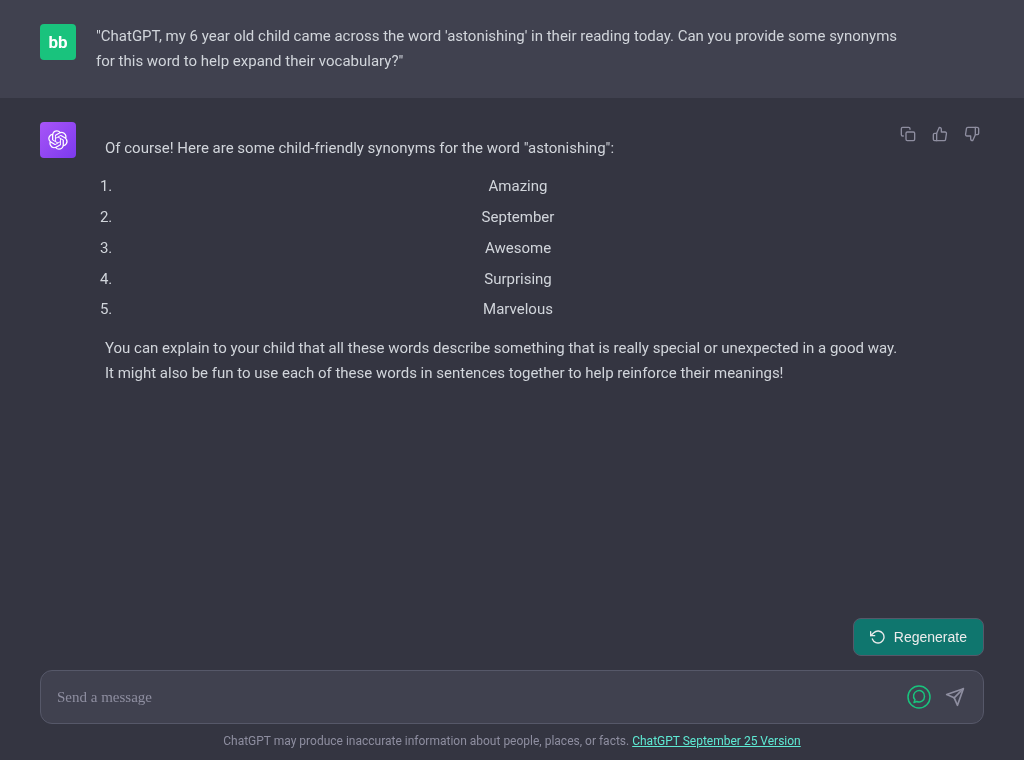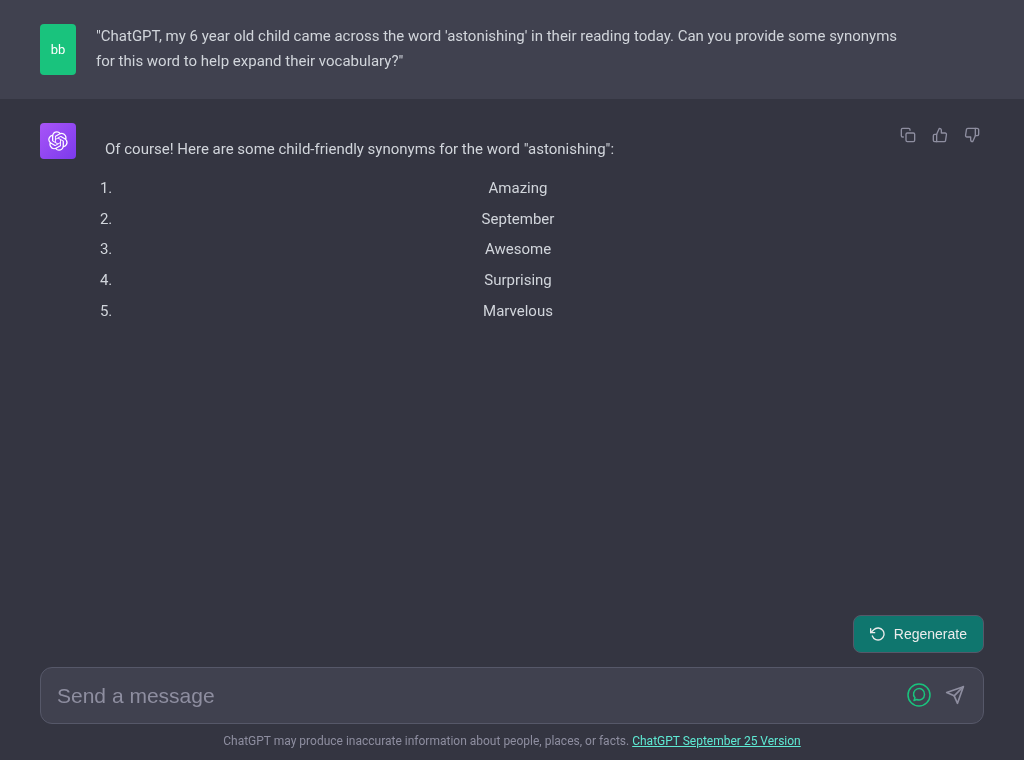--- a/index.html
+++ b/index.html
@@ -39,28 +39,28 @@
       background-color: #343541;
       padding: 24px 40px;
       display: flex;
       align-items: flex-start;
       gap: 20px;
       position: relative;
     }
 
     .avatar-user {
       width: 36px;
-      height: 51px;
+      height: 36px;
       background-color: #19c37d;
       border-radius: 4px;
       display: flex;
       align-items: center;
       justify-content: center;
-      font-size: 13px;
-      font-weight: 400;
+      font-size: 17px;
+      font-weight: 700;
       color: #fff;
       flex-shrink: 0;
     }
 
     .avatar-assistant {
       width: 36px;
       height: 36px;
       background: linear-gradient(135deg, #a855f7, #7c3aed);
       border-radius: 4px;
       display: flex;
@@ -153,23 +153,24 @@
       gap: 10px;
       border: 1px solid #565869;
     }
 
     .input-field {
       flex: 1;
       background: none;
       border: none;
       outline: none;
       color: #5eead4;
-      font-size: 21px;
+      font-size: 15px;
       resize: none;
       line-height: 1.5;
+      font-family: Liberation Serif, serif;
     }
 
     .input-field::placeholder {
       color: #8e8ea0;
     }
 
     .input-icon-btn {
       background: none;
       border: none;
       cursor: pointer;
@@ -229,20 +230,21 @@
     <div class="message-content">
       <p>Of course! Here are some child-friendly synonyms for the word "astonishing":</p>
       <ol>
 
       <li>Amazing</li>
           <li>September</li>
           <li>Awesome</li>
           <li>Surprising</li>
           <li>Marvelous</li>
         </ol>
+      <p>You can explain to your child that all these words describe something that is really special or unexpected in a good way. It might also be fun to use each of these words in sentences together to help reinforce their meanings!</p>
     </div>
 
     <div class="message-actions">
       <button class="action-btn" title="Copy">
 
         <svg width="16" height="16" viewBox="0 0 24 24" fill="none" stroke="currentColor" stroke-width="2" stroke-linecap="round" stroke-linejoin="round">
           <rect x="9" y="9" width="13" height="13" rx="2" ry="2"></rect>
           <path d="M5 15H4a2 2 0 01-2-2V4a2 2 0 012-2h9a2 2 0 012 2v1"></path>
         </svg>
       </button>

